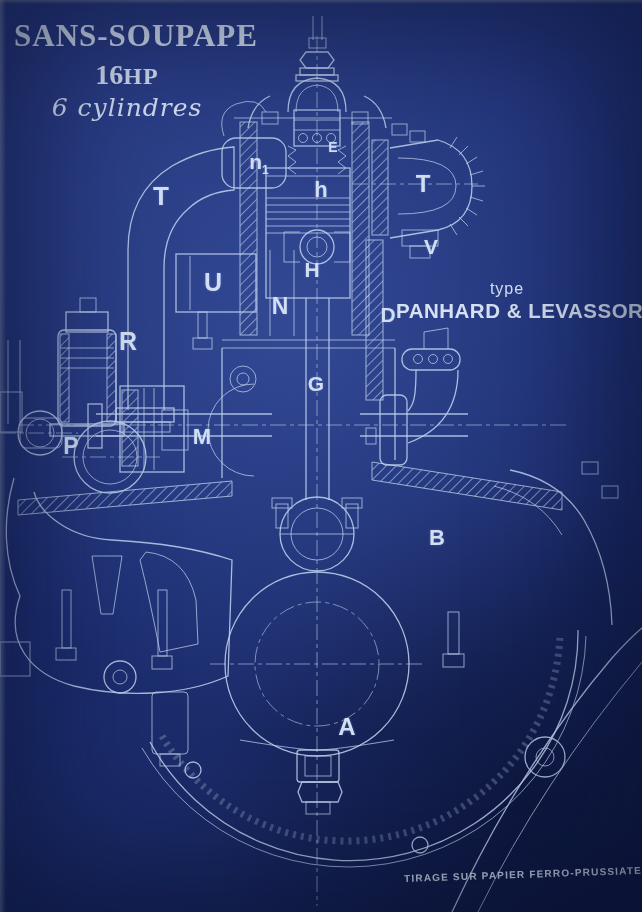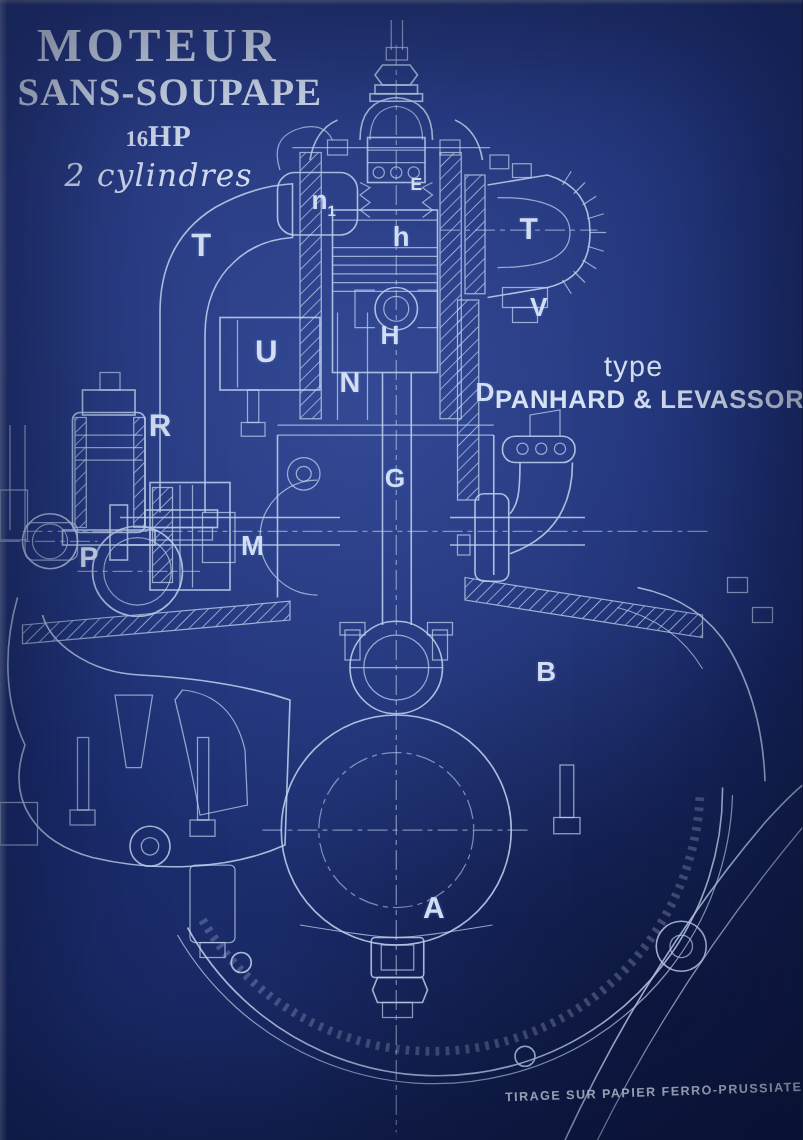--- a/index.html
+++ b/index.html
@@ -28,28 +28,28 @@
   .hatch{fill:url(#hx); stroke:var(--ink); stroke-width:1; opacity:.8;}
   .rope{stroke:var(--ink); fill:none; stroke-width:7; opacity:.28; stroke-dasharray:3 5;}
 
   .title-block{position:absolute; left:14px; top:18px; width:226px; text-align:center;
     color:var(--text);}
   .t1{font-family:"Liberation Serif", serif; font-weight:bold; font-size:38px;
     letter-spacing:4px; line-height:1.0;}
   .t2{font-family:"Liberation Serif", serif; font-weight:bold; font-size:31px;
     letter-spacing:1px; line-height:1.05; margin-top:2px; white-space:nowrap;}
   .t3{font-family:"Liberation Serif", serif; font-weight:bold; margin-top:6px;}
-  .t3 .num{font-size:18px;}
+  .t3 .num{font-size:28px;}
   .t3 .unit{font-size:24px; letter-spacing:1px;}
   .t4{font-family:"DejaVu Serif", serif; font-style:italic; font-size:25px;
     margin-top:2px; letter-spacing:1px;}
 
   .type-block{position:absolute; left:396px; top:280px; width:222px; text-align:center;
     color:var(--text);}
-  .ty1{font-size:23px; letter-spacing:1px;}
+  .ty1{font-size:16px; letter-spacing:1px;}
   .ty2{font-size:20.5px; font-weight:bold; letter-spacing:.5px; margin-top:1px; white-space:nowrap;}
 
   .footer-note{position:absolute; left:404px; top:869px; width:230px;
     color:rgba(222,231,247,.88); font-size:10px; font-weight:bold;
     letter-spacing:1.2px; transform:rotate(-2deg); white-space:nowrap;}
 
   .plabel{position:absolute; transform:translate(-50%,-50%);
     color:#d2def3; font-weight:bold; line-height:1;
     text-shadow:0 0 3px rgba(110,140,210,.45); white-space:nowrap;}
   .plabel sub{line-height:0;}
@@ -274,24 +274,23 @@
       <rect class="stroke thin" x="152" y="656" width="20" height="13"></rect>
       <circle class="stroke" cx="120" cy="677" r="16"></circle>
       <circle class="stroke thin" cx="120" cy="677" r="7"></circle>
       <rect class="stroke thin" x="0" y="642" width="30" height="34"></rect>
       <rect class="stroke thin" x="152" y="692" width="36" height="62" rx="4"></rect>
       <rect class="stroke thin" x="160" y="754" width="20" height="12"></rect>
     </g>
   </svg>
 
   <div class="title-block">
-    <div class="t1">MOTEUR</div>
     <div class="t2">SANS-SOUPAPE</div>
     <div class="t3"><span class="num">16</span><span class="unit">HP</span></div>
-    <div class="t4">2 cylindres</div>
+    <div class="t4">6 cylindres</div>
   </div>
 
   <div class="type-block">
     <div class="ty1">type</div>
     <div class="ty2">PANHARD &amp; LEVASSOR</div>
   </div>
 
   <div>
       <span class="plabel" style="left: 161px; top: 196px; font-size: 26px;">T</span>
       <span class="plabel" style="left: 247px; top: 161px; font-size: 21px; margin-left: 12px;">n<sub style="font-size: 12px;">1</sub></span>

